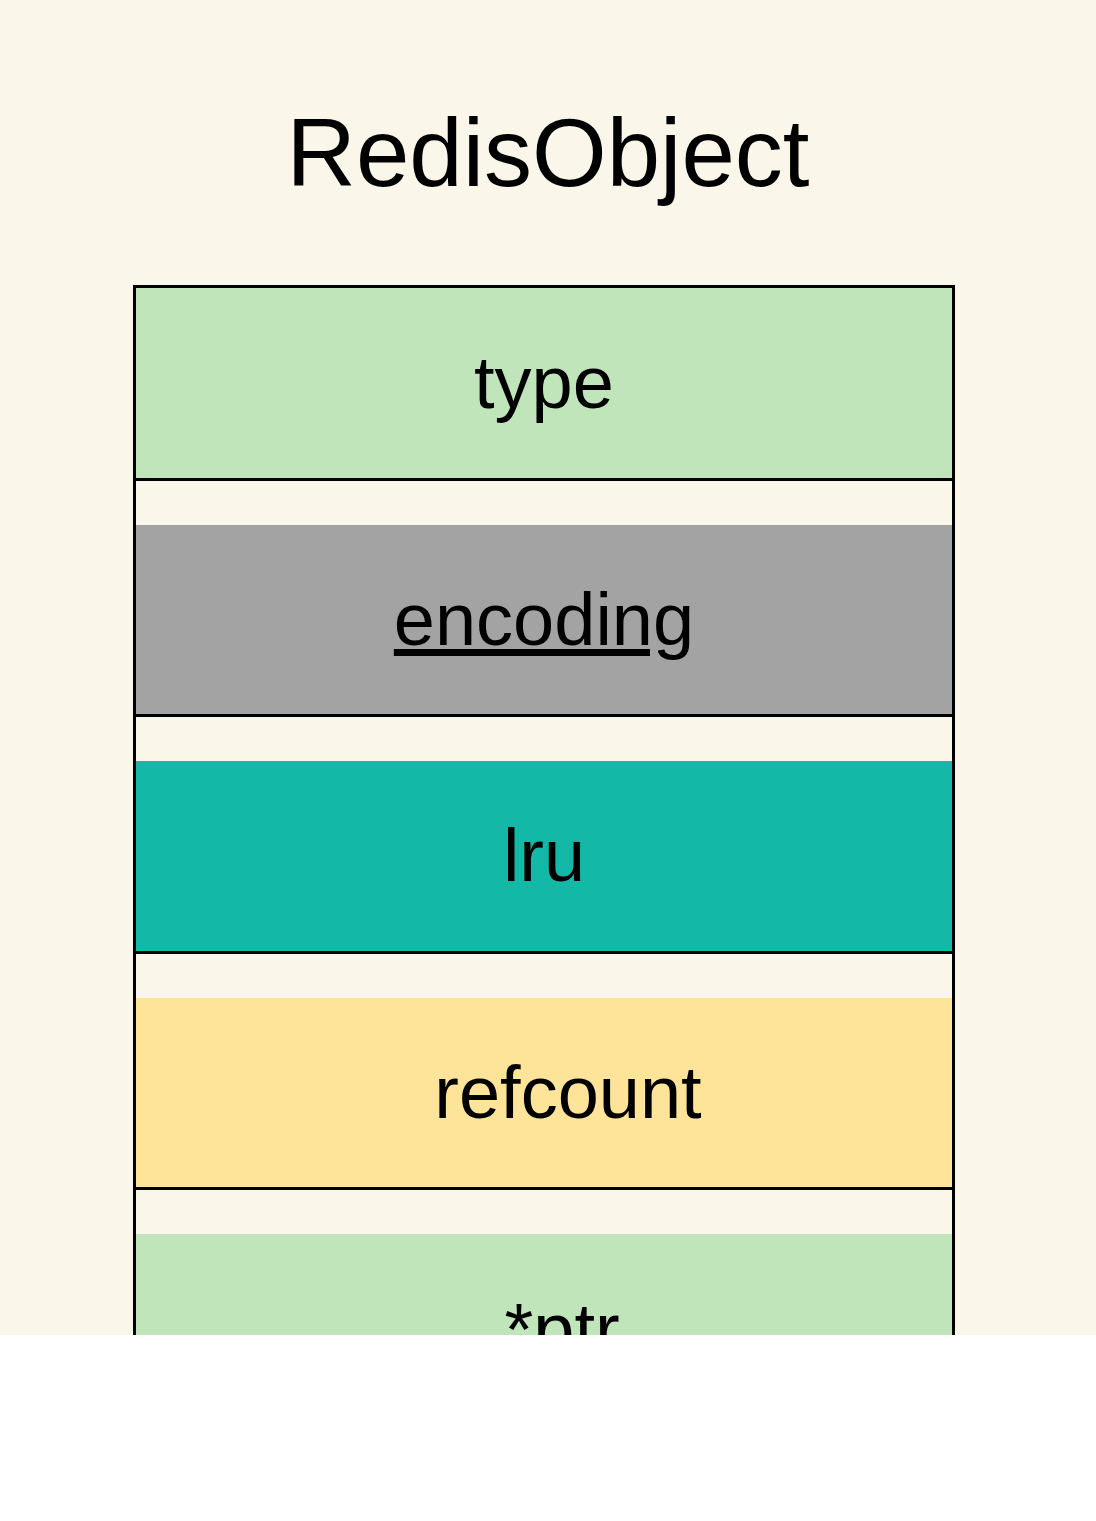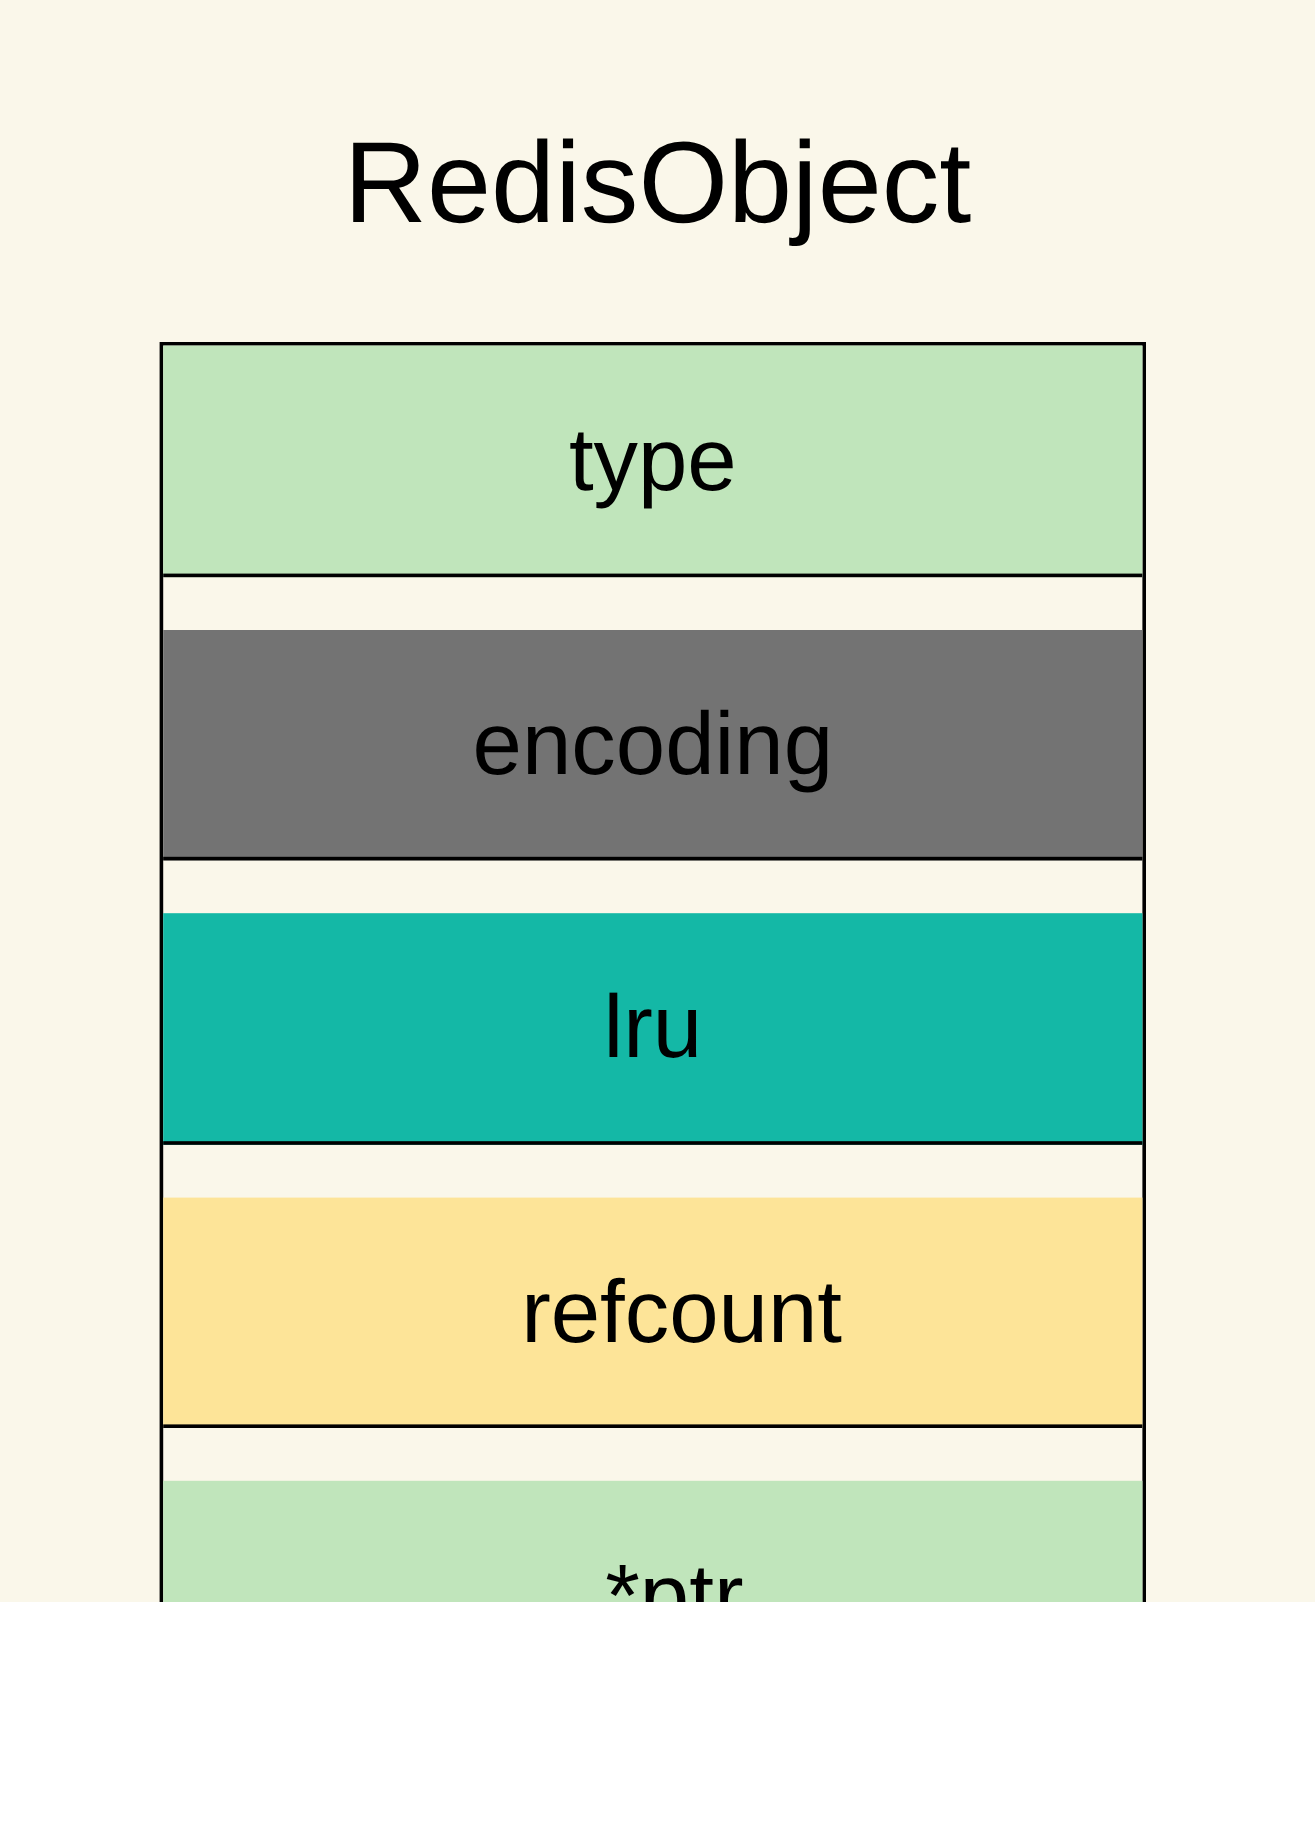--- a/index.html
+++ b/index.html
@@ -54,18 +54,18 @@
   }
 </style>
 </head>
 <body>
 
 <div class="canvas">
   <div class="title">RedisObject</div>
 
   <div class="struct">
     <div class="row" style="background: rgb(192, 229, 187);">type</div>
-    <div class="row" style="background: #737373;">encoding</div>
+    <div class="row" style="background: #a3a3a3; text-decoration: underline;">encoding</div>
     <div class="row" style="background: #14b8a6;">lru</div>
     <div class="row" style="background: rgb(253, 228, 152); padding-left: 48px;">refcount</div>
     <div class="row" style="background: rgb(192, 229, 187);">*ptr</div>
   </div>
 </div>
 
 </body></html>

